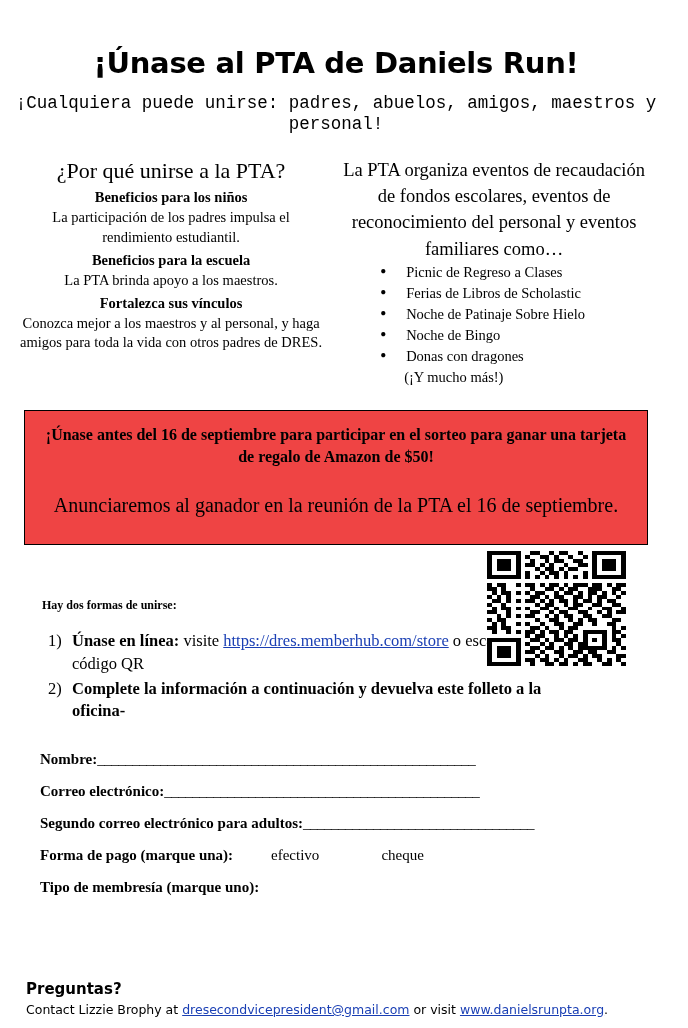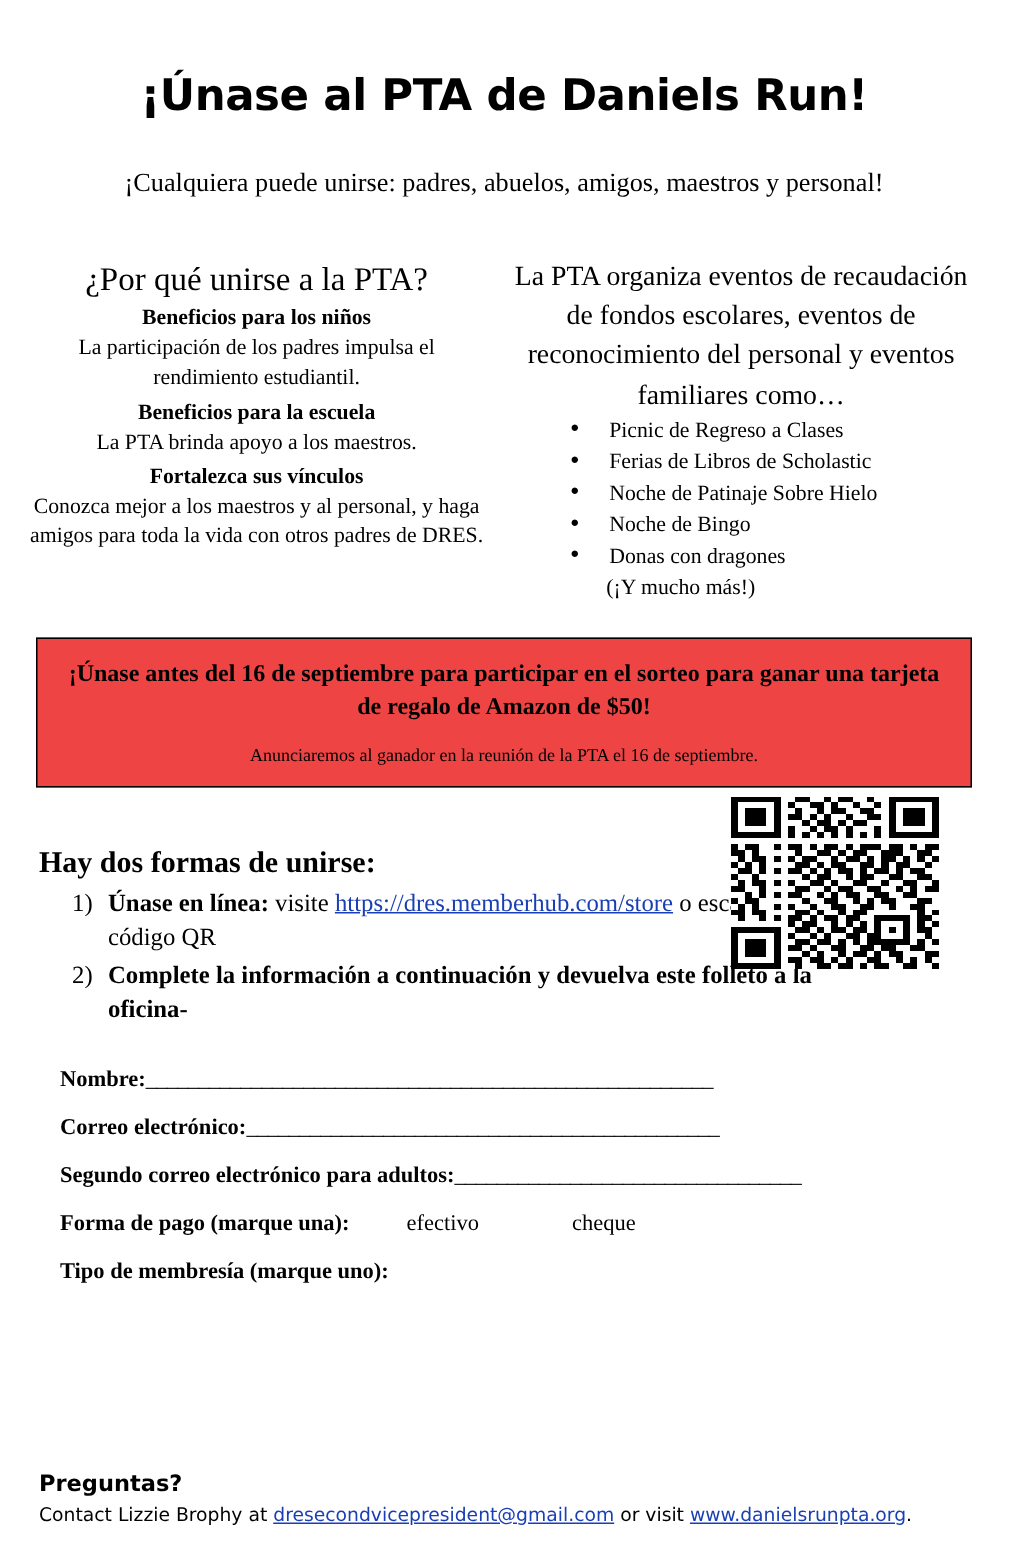--- a/index.html
+++ b/index.html
@@ -29,23 +29,23 @@
     font-family: "DejaVu Sans", sans-serif;
     font-weight: bold;
     font-size: 29px;
     letter-spacing: -0.3px;
     margin: 0;
     padding-top: 48px;
     line-height: 1.1;
   }
   .subtitle {
     text-align: center;
-    font-family: Liberation Serif, serif;
+    font-family: Liberation Mono, monospace;
     font-size: 17.5px;
-    margin: 18px;
+    margin: 0;
     padding-top: 13px;
     line-height: 1.2;
   }
 
   
   .columns {
     display: flex;
     align-items: flex-start;
     padding-top: 22px;
   }
@@ -127,35 +127,35 @@
     padding: 13px 14px 13px 14px;
     text-align: center;
   }
   .callout-main {
     font-size: 16px;
     font-weight: bold;
     margin: 0;
     line-height: 1.38;
   }
   .callout-sub {
-    font-size: 12px;
-    margin: 0;
+    font-size: 20px;
+    margin: 12px;
     padding-top: 12px;
     line-height: 1.35;
   }
 
   
   .join-section {
     position: relative;
     padding: 36px 0 0 26px;
   }
   .join-heading {
-    font-size: 20px;
-    font-weight: bold;
-    margin: 0;
+    font-size: 12px;
+    font-weight: bold;
+    margin: 16px;
     line-height: 1.4;
   }
   .join-list {
     margin: 0;
     padding: 0;
     list-style: none;
   }
   .join-item {
     position: relative;
     padding-left: 46px;

